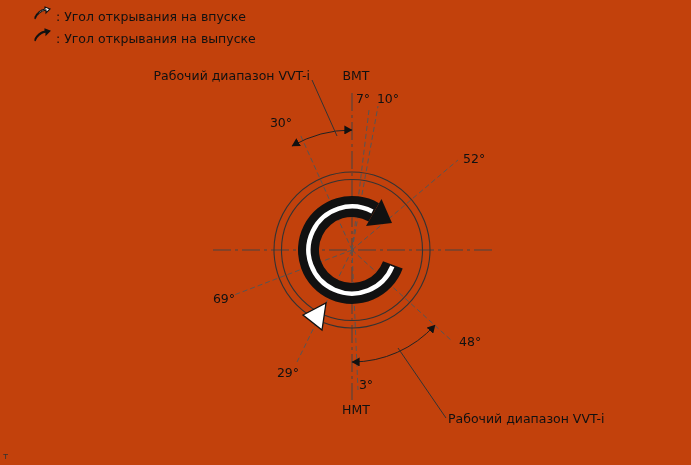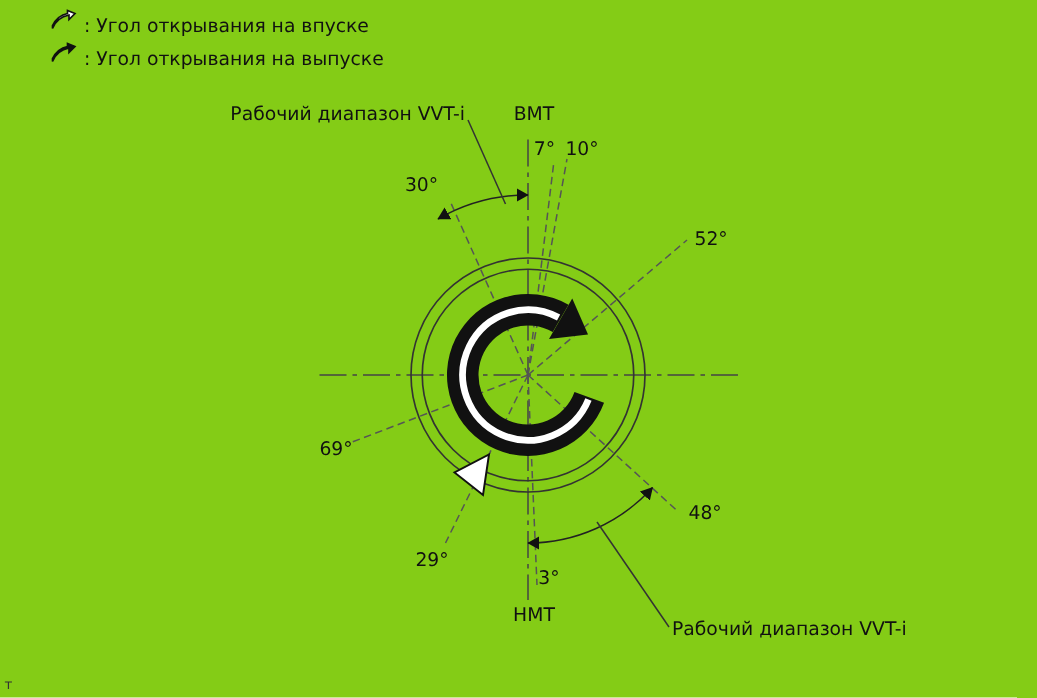--- a/index.html
+++ b/index.html
@@ -1,19 +1,19 @@
 <!DOCTYPE html>
 <html><head>
 <meta charset="utf-8">
 <style>
   html,body{margin:0;padding:0;background:#ffffff;}
   .stage{
     position:relative;
     width:691px;height:465px;
-    background:#84cc16;
+    background:#c2410c;
     font-family:"DejaVu Sans","Liberation Sans",sans-serif;
     overflow:hidden;
   }
   svg{display:block;}
   text{
     font-family:"DejaVu Sans","Liberation Sans",sans-serif;
     font-size:12.5px;
     fill:#111111;
   }
   .small-mark{font-size:9px;fill:#333;}

